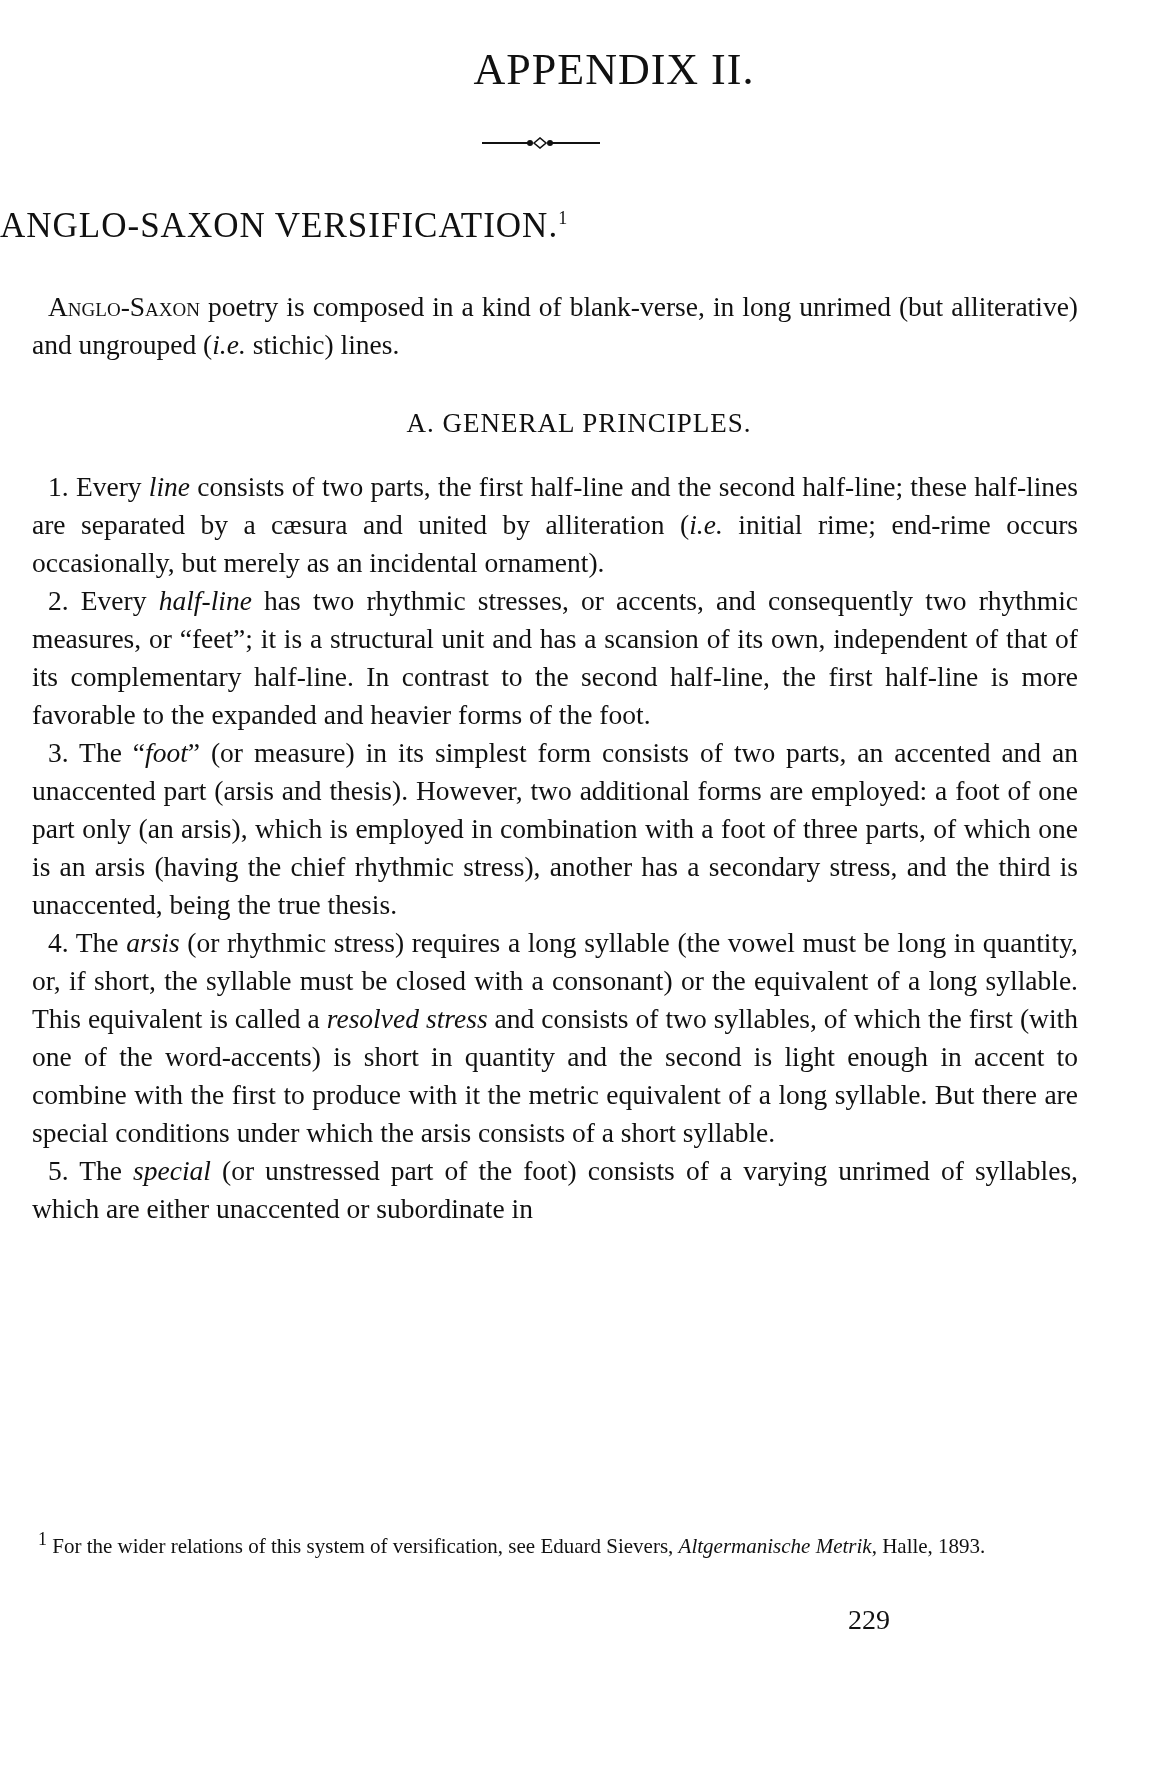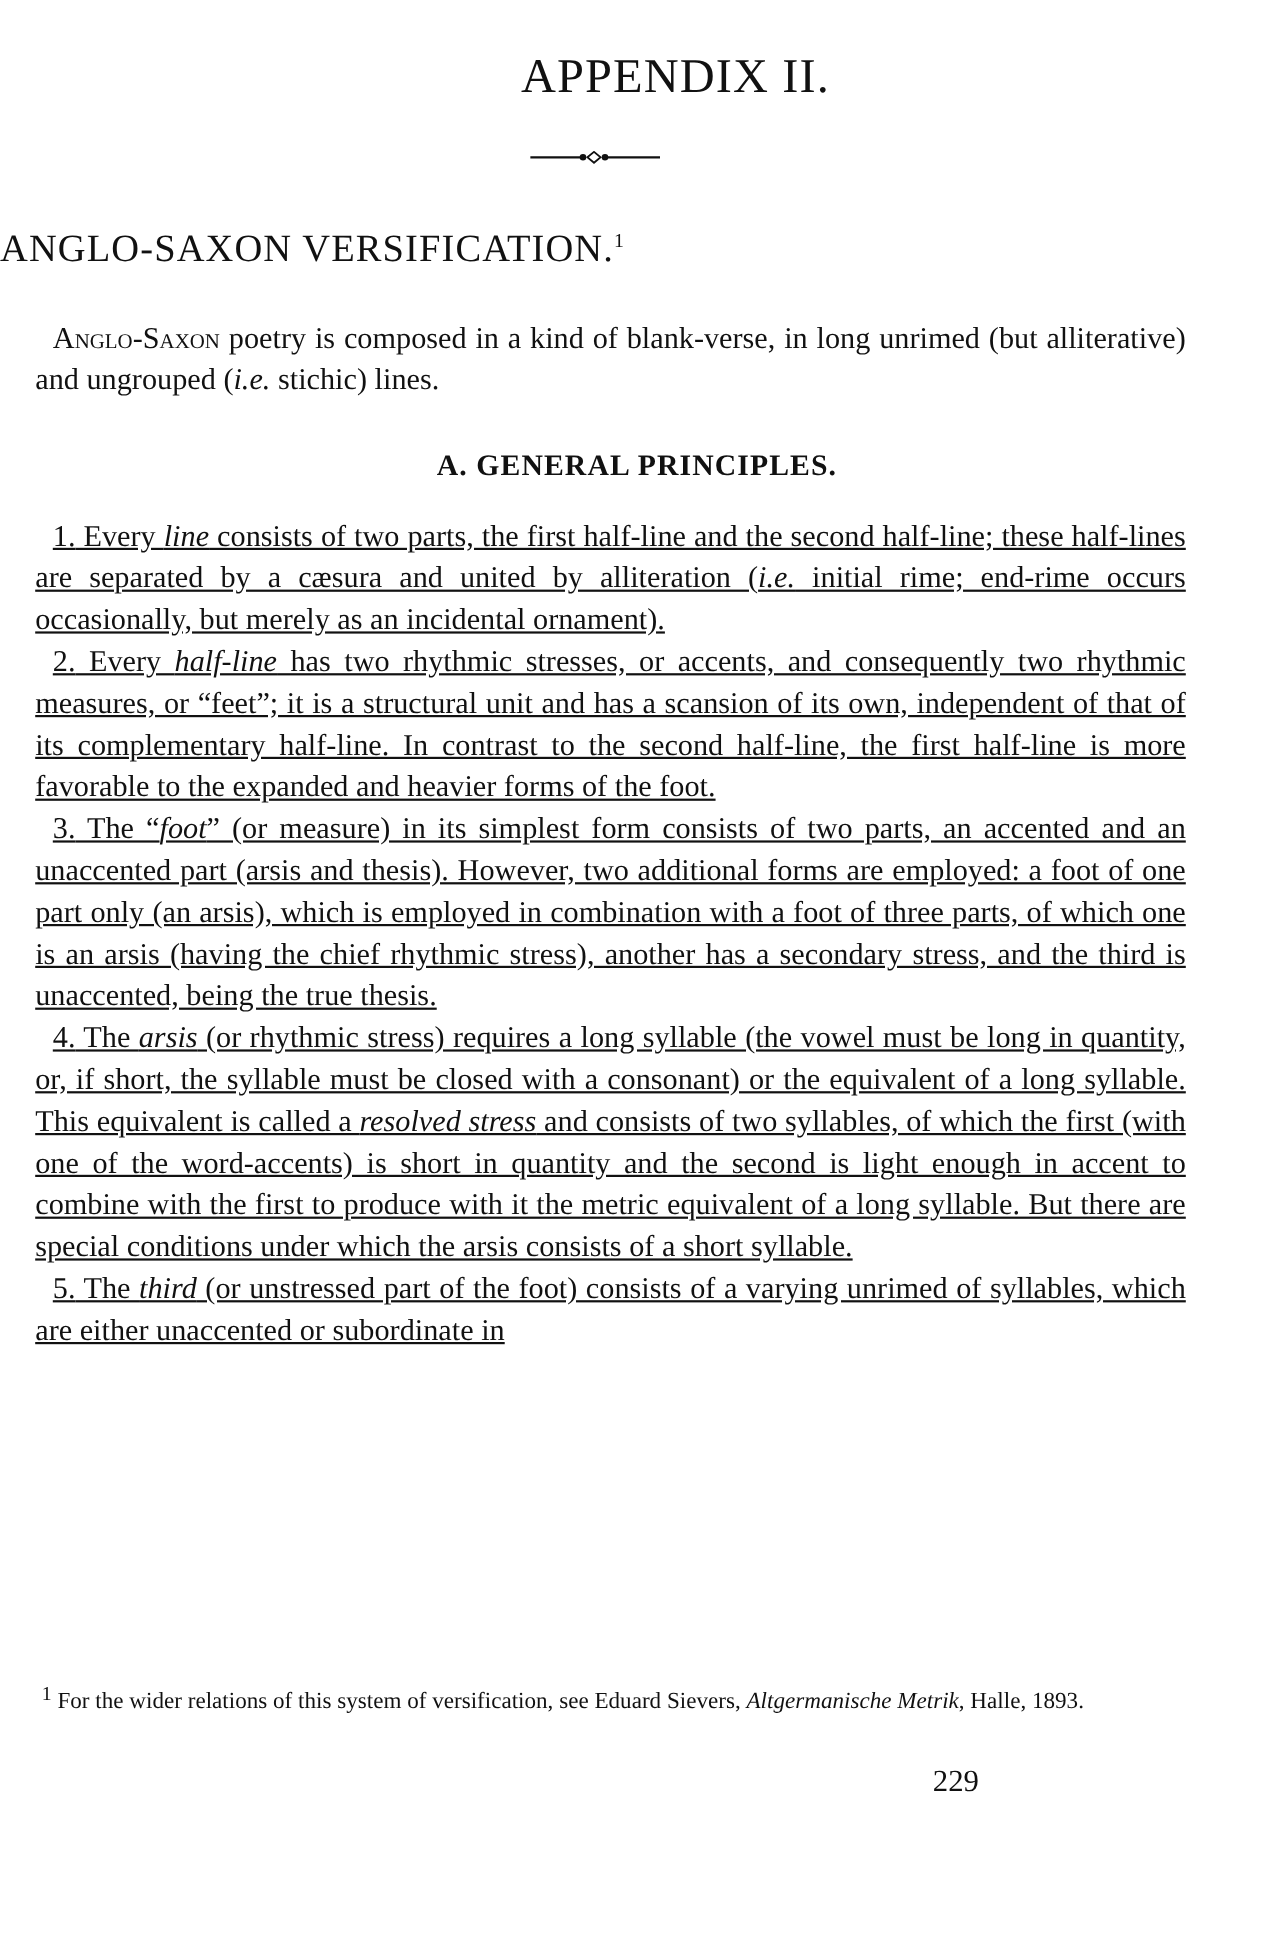--- a/index.html
+++ b/index.html
@@ -9,23 +9,23 @@
   .appendix-title { position:absolute; top:44px; left:0; width:100%; text-align:center;
          font-size:44px; letter-spacing:1px; font-weight:normal;margin-left:35px; }
   .ornament { position:absolute; top:137px; left:482px; width:118px; height:12px; }
   .section-title { position:absolute; top:206px; left:0; width:100%; 
          font-size:35px; letter-spacing:1px; }
   .sup { font-size:18px; vertical-align:super; }
   .text { position:absolute; left:22px; width:1046px; font-size:27.5px; line-height:38px;
           text-align:justify;margin-left:10px; }
   .intro { top:288px; }
   .intro .sc { font-variant:small-caps; }
-  .subhead { position:absolute; top:408px; left:0; width:100%; text-align:center; font-size:27px; letter-spacing:1px;font-weight:bold;}
+  .subhead { position:absolute; top:408px; left:0; width:100%; text-align:center; font-size:27px; letter-spacing:1px;}
   .body { top:468px; }
-  .body p { margin:0; text-indent:0;text-decoration:underline; }
+  .body p { margin:0; text-indent:0; }
   .footnote { position:absolute; top:1522px; left:22px; width:1046px; font-size:21px; line-height:34px; text-align:justify;}
   .footnote i { font-style:italic; }
   .page-num { position:absolute; top:1604px; left:848px; font-size:28px;text-align:right; }
   .num { padding-left:16px; }
 </style>
 </head>
 <body>
 
 <div class="page">
   <div class="appendix-title">APPENDIX II.</div>
@@ -46,21 +46,21 @@
     <span class="num"></span><span class="sc">Anglo-Saxon</span><span> poetry is composed in a kind of blank-verse, in long unrimed (but alliterative) and ungrouped (</span><i>i.e.</i><span> stichic) lines.</span>
   </div>
 
   <div class="subhead">A. GENERAL PRINCIPLES.</div>
 
   <div class="text body" id="paras">
       <p><span class="num">1.</span><span> Every </span><i>line</i><span> consists of two parts, the first half-line and the second half-line; these half-lines are separated by a cæsura and united by alliteration (</span><i>i.e.</i><span> initial rime; end-rime occurs occasionally, but merely as an incidental ornament).</span></p>
       <p><span class="num">2.</span><span> Every </span><i>half-line</i><span> has two rhythmic stresses, or accents, and consequently two rhythmic measures, or “feet”; it is a structural unit and has a scansion of its own, independent of that of its complementary half-line. In contrast to the second half-line, the first half-line is more favorable to the expanded and heavier forms of the foot.</span></p>
       <p><span class="num">3.</span><span> The “</span><i>foot</i><span>” (or measure) in its simplest form consists of two parts, an accented and an unaccented part (arsis and thesis). However, two additional forms are employed: a foot of one part only (an arsis), which is employed in combination with a foot of three parts, of which one is an arsis (having the chief rhythmic stress), another has a secondary stress, and the third is unaccented, being the true thesis.</span></p>
       <p><span class="num">4.</span><span> The </span><i>arsis</i><span> (or rhythmic stress) requires a long syllable (the vowel must be long in quantity, or, if short, the syllable must be closed with a consonant) or the equivalent of a long syllable. This equivalent is called a </span><i>resolved stress</i><span> and consists of two syllables, of which the first (with one of the word-accents) is short in quantity and the second is light enough in accent to combine with the first to produce with it the metric equivalent of a long syllable. But there are special conditions under which the arsis consists of a short syllable.</span></p>
-      <p><span class="num">5.</span><span> The </span><i>third</i><span> (or unstressed part of the foot) consists of a varying unrimed of syllables, which are either unaccented or subordinate in</span></p>
+      <p><span class="num">5.</span><span> The </span><i>special</i><span> (or unstressed part of the foot) consists of a varying unrimed of syllables, which are either unaccented or subordinate in</span></p>
     </div>
 
   <div class="footnote">
     <span class="num"></span><span class="sup">1</span><span> For the wider relations of this system of versification, see Eduard Sievers,</span>
     <i>Altgermanische Metrik</i><span>, Halle, 1893.</span>
   </div>
 
   <div class="page-num">229</div>
 </div>
 

